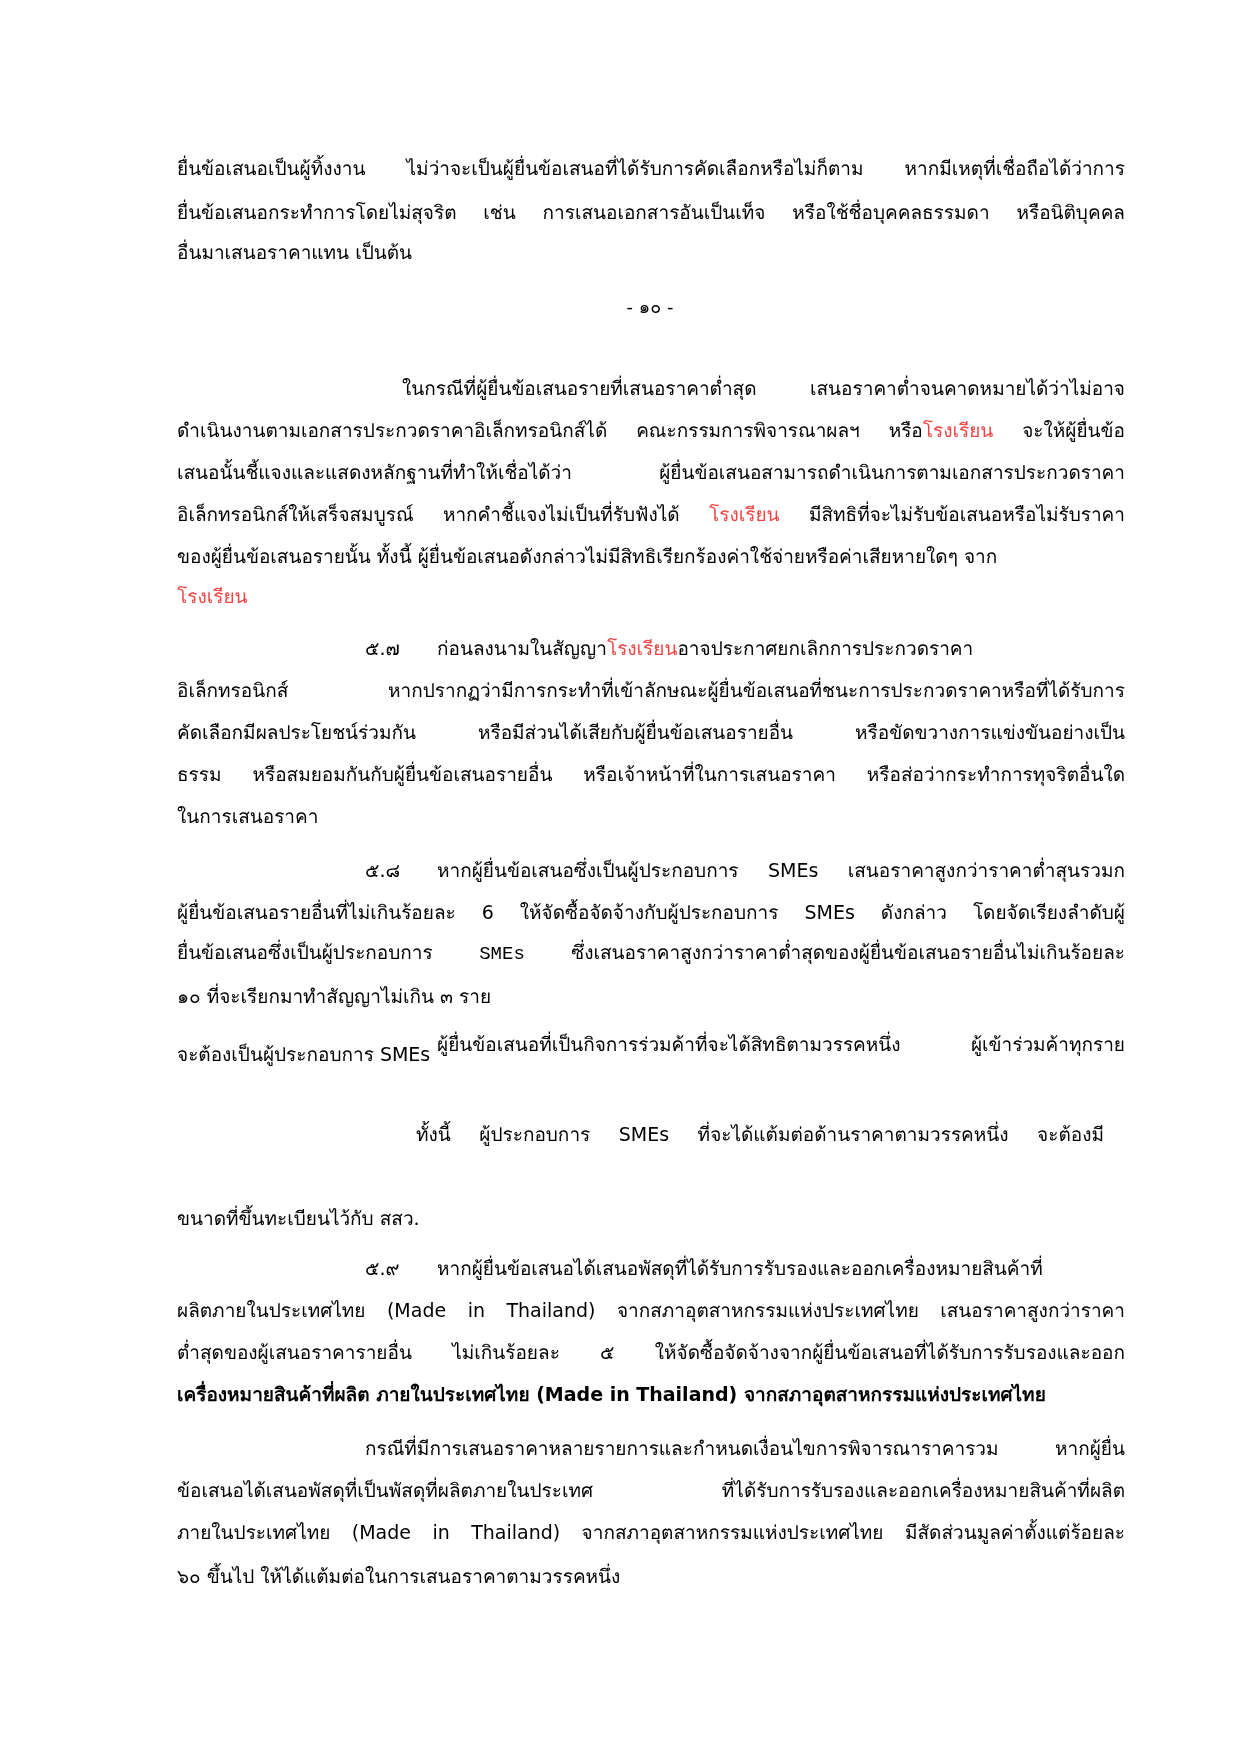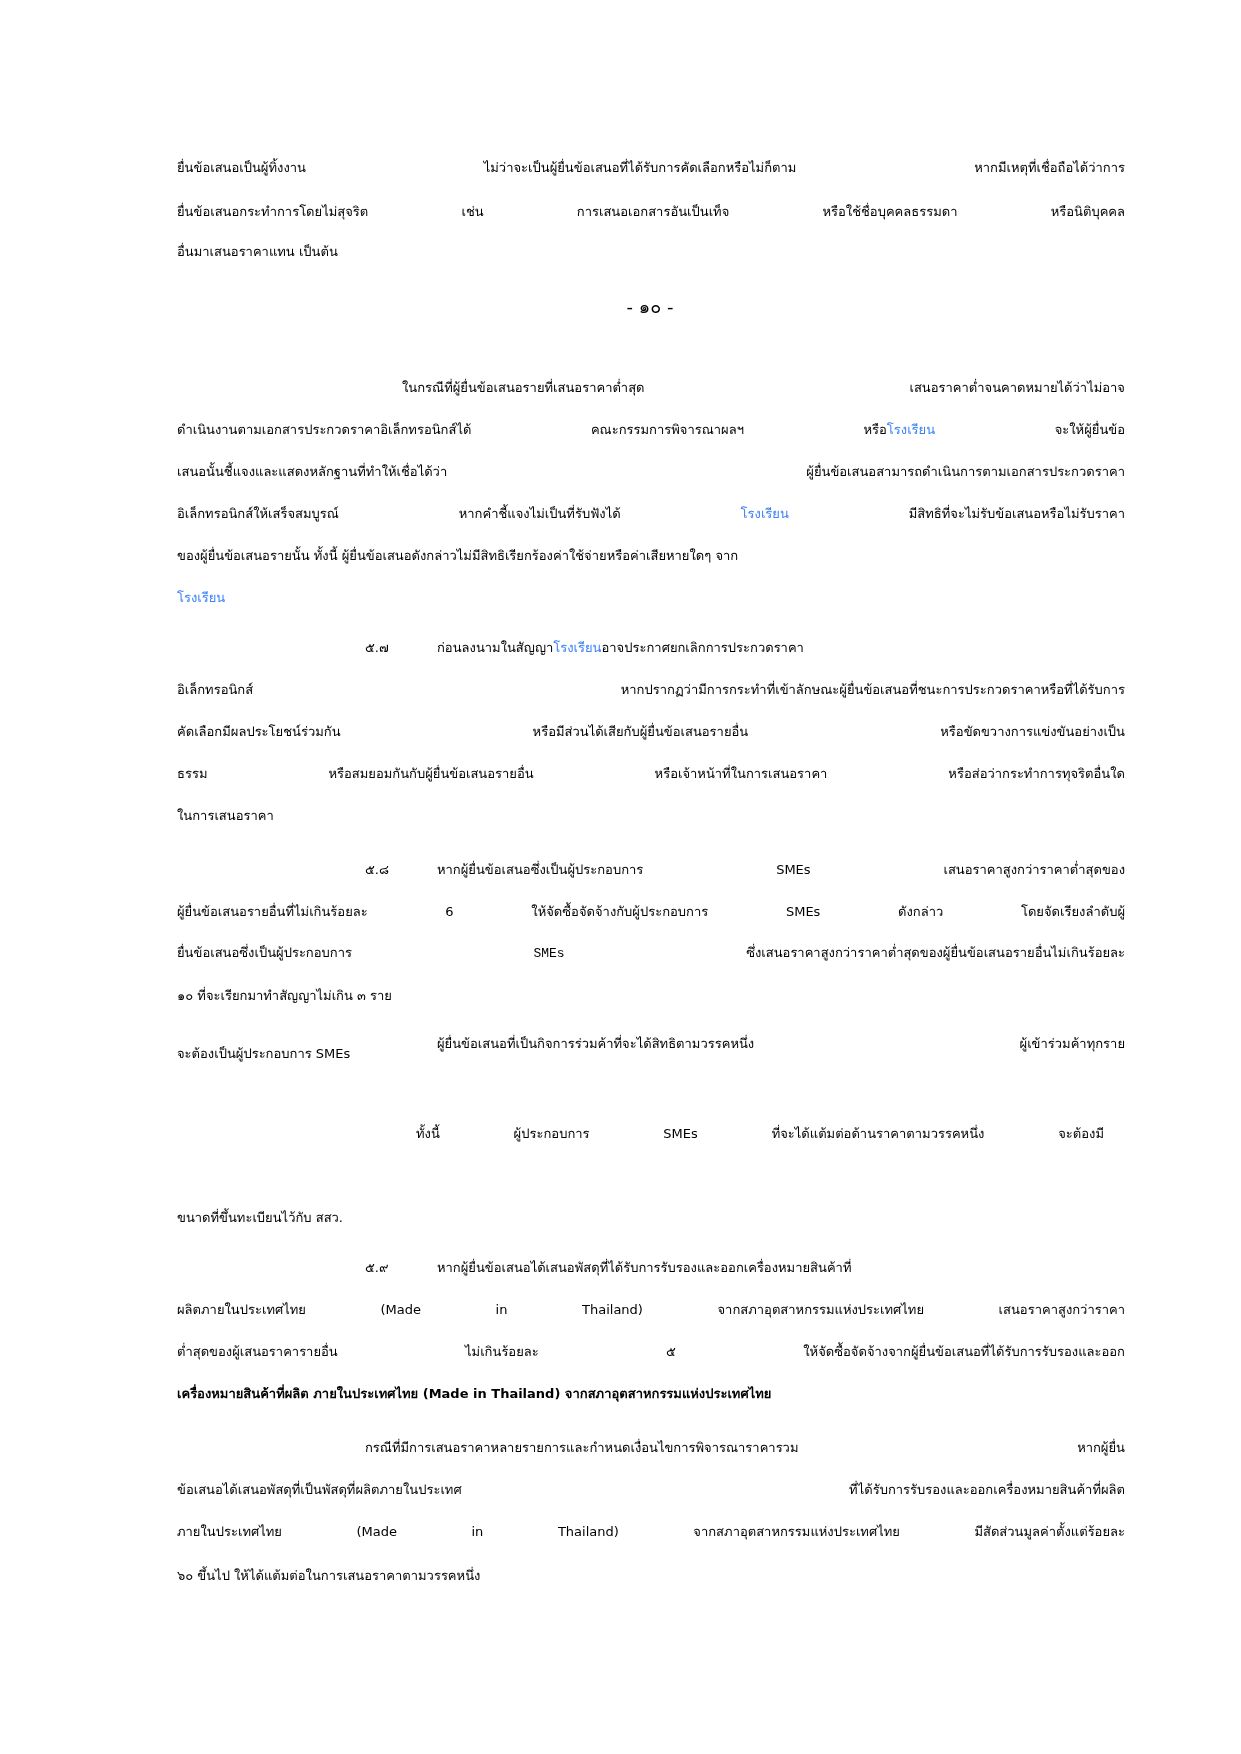--- a/index.html
+++ b/index.html
@@ -1,22 +1,22 @@
 <!DOCTYPE html>
 <html><head>
 <meta charset="utf-8">
 <style>
   html, body { margin: 0; padding: 0; background: #ffffff; }
   body { width: 1241px; height: 1754px; position: relative; overflow: hidden;
          font-family: "DejaVu Sans", "Liberation Sans", sans-serif; color: #000000; }
   .page { position: absolute; left: 0; top: 0; width: 1241px; height: 1754px; background: #ffffff; }
-  .line { position: absolute; left: 177px; width: 948px; font-size: 13px; line-height: 24px;
+  .line { position: absolute; left: 177px; width: 948px; font-size: 19px; line-height: 24px;
           white-space: nowrap; text-align: justify; text-align-last: justify; }
   .line.last { text-align-last: left; }
-  .purple { color: #3b82f6; }
+  .purple { color: #ef4444; font-family: Liberation Mono, monospace; }
   .pnum { position: absolute; left: 0; width: 1300px; text-align: center; font-size: 18px; top: 292px; }
   .num { display: inline-block; width: 72px; }
 </style>
 </head>
 <body>
 
 <div class="page">
 
   <div class="line" style="top:156px;">ยื่นข้อเสนอเป็นผู้ทิ้งงาน ไม่ว่าจะเป็นผู้ยื่นข้อเสนอที่ได้รับการคัดเลือกหรือไม่ก็ตาม หากมีเหตุที่เชื่อถือได้ว่าการ</div>
   <div class="line" style="top:200px;">ยื่นข้อเสนอกระทำการโดยไม่สุจริต เช่น การเสนอเอกสารอันเป็นเท็จ หรือใช้ชื่อบุคคลธรรมดา หรือนิติบุคคล</div>
@@ -30,21 +30,21 @@
   <div class="line" style="top:502px;"><span>อิเล็กทรอนิกส์ให้เสร็จสมบูรณ์ หากคำชี้แจงไม่เป็นที่รับฟังได้ </span><span class="purple">โรงเรียน</span><span> มีสิทธิที่จะไม่รับข้อเสนอหรือไม่รับราคา</span></div>
   <div class="line last" style="top:544px;">ของผู้ยื่นข้อเสนอรายนั้น ทั้งนี้ ผู้ยื่นข้อเสนอดังกล่าวไม่มีสิทธิเรียกร้องค่าใช้จ่ายหรือค่าเสียหายใดๆ จาก</div>
   <div class="line last purple" style="top:586px;">โรงเรียน</div>
 
   <div class="line last" style="top:636px; left:365px; width:760px;"><span class="num">๕.๗</span><span>ก่อนลงนามในสัญญา</span><span class="purple">โรงเรียน</span><span>อาจประกาศยกเลิกการประกวดราคา</span></div>
   <div class="line" style="top:678px;">อิเล็กทรอนิกส์ หากปรากฏว่ามีการกระทำที่เข้าลักษณะผู้ยื่นข้อเสนอที่ชนะการประกวดราคาหรือที่ได้รับการ</div>
   <div class="line" style="top:720px;">คัดเลือกมีผลประโยชน์ร่วมกัน หรือมีส่วนได้เสียกับผู้ยื่นข้อเสนอรายอื่น หรือขัดขวางการแข่งขันอย่างเป็น</div>
   <div class="line" style="top:762px;">ธรรม หรือสมยอมกันกับผู้ยื่นข้อเสนอรายอื่น หรือเจ้าหน้าที่ในการเสนอราคา หรือส่อว่ากระทำการทุจริตอื่นใด</div>
   <div class="line last" style="top:804px;">ในการเสนอราคา</div>
 
-  <div class="line" style="top:858px; left:365px; width:760px;"><span class="num">๕.๘</span><span>หากผู้ยื่นข้อเสนอซึ่งเป็นผู้ประกอบการ SMEs เสนอราคาสูงกว่าราคาต่ำสุดของ</span></div>
+  <div class="line" style="top:858px; left:365px; width:760px;"><span class="num">๕.๘</span><span>หากผู้ยื่นข้อเสนอซึ่งเป็นผู้ประกอบการ SMEs เสนอราคาสูงกว่าราคาต่ำสุนรวมก</span></div>
   <div class="line" style="top:900px;">ผู้ยื่นข้อเสนอรายอื่นที่ไม่เกินร้อยละ 6 ให้จัดซื้อจัดจ้างกับผู้ประกอบการ SMEs ดังกล่าว โดยจัดเรียงลำดับผู้</div>
   <div class="line" style="top:942px;font-family:Liberation Mono, monospace;">ยื่นข้อเสนอซึ่งเป็นผู้ประกอบการ SMEs ซึ่งเสนอราคาสูงกว่าราคาต่ำสุดของผู้ยื่นข้อเสนอรายอื่นไม่เกินร้อยละ</div>
   <div class="line last" style="top:984px;">๑๐ ที่จะเรียกมาทำสัญญาไม่เกิน ๓ ราย</div>
   <div class="line" style="top:1032px; left:437px; width:688px;">ผู้ยื่นข้อเสนอที่เป็นกิจการร่วมค้าที่จะได้สิทธิตามวรรคหนึ่ง ผู้เข้าร่วมค้าทุกราย</div>
   <div class="line last" style="top:1042px;">จะต้องเป็นผู้ประกอบการ SMEs</div>
   <div class="line" style="top:1122px; left:416px; width:688px;">ทั้งนี้ ผู้ประกอบการ SMEs ที่จะได้แต้มต่อด้านราคาตามวรรคหนึ่ง จะต้องมี</div>
   <div class="line last" style="top:1206px;">ขนาดที่ขึ้นทะเบียนไว้กับ สสว.</div>
 
   <div class="line" style="top:1256px; left:365px; width:760px;"><span class="num">๕.๙</span><span>หากผู้ยื่นข้อเสนอได้เสนอพัสดุที่ได้รับการรับรองและออกเครื่องหมายสินค้าที่</span></div>
   <div class="line" style="top:1298px;">ผลิตภายในประเทศไทย (Made in Thailand) จากสภาอุตสาหกรรมแห่งประเทศไทย เสนอราคาสูงกว่าราคา</div>

